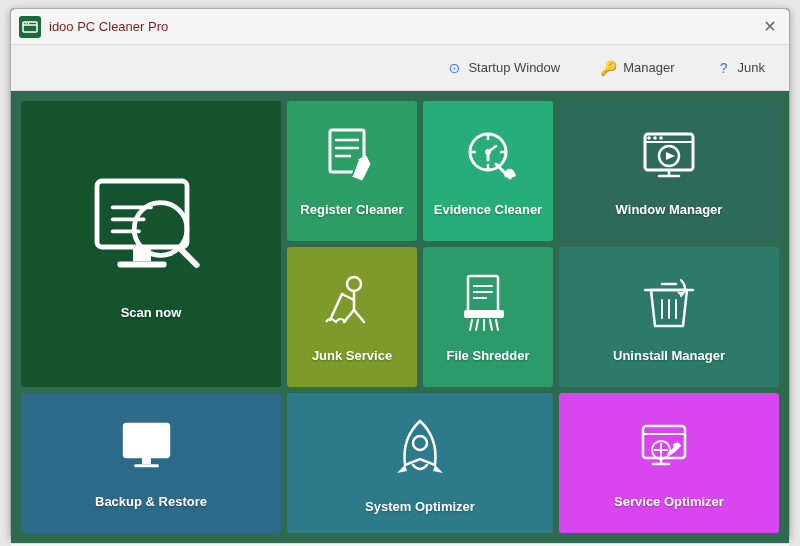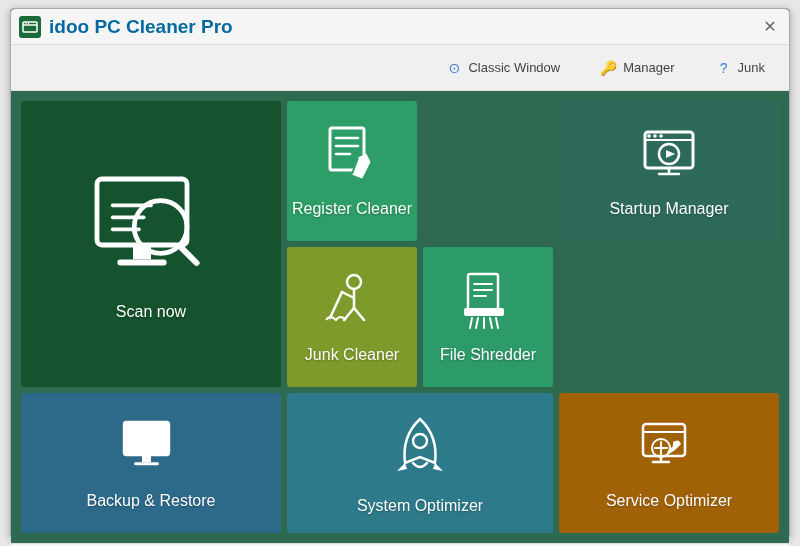--- a/index.html
+++ b/index.html
@@ -41,23 +41,23 @@
       border-radius: 3px;
       display: flex;
       align-items: center;
       justify-content: center;
       margin-right: 8px;
       color: white;
       font-size: 12px;
       font-weight: bold;
     }
     .title-bar-text {
-      font-size: 19px;
-      font-weight: 700;
-      color: #0369a1;
+      font-size: 13px;
+      font-weight: 400;
+      color: #7f1d1d;
       flex: 1;
     }
     .title-bar-close {
       width: 22px;
       height: 22px;
       display: flex;
       align-items: center;
       justify-content: center;
       cursor: pointer;
       color: #666;
@@ -164,27 +164,27 @@
       background: #2d6a8a;
     }
     .tile-optimizer {
       grid-column: 2 / 4;
       grid-row: 3;
       background: #2d7a8a;
     }
     .tile-service {
       grid-column: 4;
       grid-row: 3;
-      background: #a16207;
+      background: #d946ef;
     }
 
     .tile-label {
-      font-size: 16px;
+      font-size: 13px;
       color: white;
-      font-weight: 400;
+      font-weight: 700;
       margin-top: 16px;
       text-align: center;
       text-shadow: 0 1px 2px rgba(0,0,0,0.3);
     }
 
     .tile-icon {
       color: white;
       font-size: 48px;
       display: flex;
       align-items: center;
@@ -228,21 +228,21 @@
         <circle cx="6.5" cy="4.5" r="0.7" fill="white"></circle>
       </svg>
     </div>
     <span class="title-bar-text">idoo PC Cleaner Pro</span>
     <div class="title-bar-close">✕</div>
   </div>
 
   <div class="nav-bar">
     <div class="nav-item">
       <span class="nav-icon">⊙</span>
-      <span>Classic Window</span>
+      <span>Startup Window</span>
     </div>
     <div class="nav-item">
       <span class="nav-icon">🔑</span>
       <span>Manager</span>
     </div>
     <div class="nav-item">
       <span class="nav-icon">?</span>
       <span>Junk</span>
     </div>
   </div>
@@ -275,72 +275,107 @@
           <line x1="14" y1="14" x2="36" y2="14" stroke="white" stroke-width="2.5" stroke-linecap="round"></line>
           <line x1="14" y1="22" x2="36" y2="22" stroke="white" stroke-width="2.5" stroke-linecap="round"></line>
           <line x1="14" y1="30" x2="28" y2="30" stroke="white" stroke-width="2.5" stroke-linecap="round"></line>
           <path d="M36 34 L44 30 L48 38 L40 54 L30 50 Z" fill="white" stroke="white" stroke-width="1"></path>
           <line x1="36" y1="34" x2="30" y2="50" stroke="#2d9e68" stroke-width="2"></line>
         </svg>
       </div>
       <span class="tile-label">Register Cleaner</span>
     </div>
 
+    <div class="tile tile-evidence">
+      <div class="tile-icon">
+        <svg viewBox="0 0 60 60" xmlns="http://www.w3.org/2000/svg">
+          <circle cx="30" cy="26" r="18" stroke="white" stroke-width="3" fill="none"></circle>
+          <line x1="30" y1="8" x2="30" y2="14" stroke="white" stroke-width="2.5"></line>
+          <line x1="30" y1="38" x2="30" y2="44" stroke="white" stroke-width="2.5"></line>
+          <line x1="12" y1="26" x2="18" y2="26" stroke="white" stroke-width="2.5"></line>
+          <line x1="42" y1="26" x2="48" y2="26" stroke="white" stroke-width="2.5"></line>
+          <line x1="30" y1="26" x2="38" y2="20" stroke="white" stroke-width="2.5" stroke-linecap="round"></line>
+          <line x1="30" y1="26" x2="30" y2="34" stroke="white" stroke-width="3" stroke-linecap="round"></line>
+          <circle cx="30" cy="26" r="3" fill="white"></circle>
+
+          <line x1="38" y1="38" x2="52" y2="52" stroke="white" stroke-width="3" stroke-linecap="round"></line>
+          <path d="M48 44 Q55 40 58 50 Q50 54 46 50 Z" fill="white"></path>
+        </svg>
+      </div>
+      <span class="tile-label">Evidence Cleaner</span>
+    </div>
 
     <div class="tile tile-startup">
       <div class="tile-icon">
         <svg viewBox="0 0 60 60" xmlns="http://www.w3.org/2000/svg">
           <rect x="6" y="8" width="48" height="36" rx="3" stroke="white" stroke-width="3" fill="none"></rect>
           <line x1="6" y1="16" x2="54" y2="16" stroke="white" stroke-width="2"></line>
           <circle cx="10" cy="12" r="1.8" fill="white"></circle>
           <circle cx="16" cy="12" r="1.8" fill="white"></circle>
           <circle cx="22" cy="12" r="1.8" fill="white"></circle>
           <circle cx="30" cy="30" r="10" stroke="white" stroke-width="2.5" fill="none"></circle>
           <path d="M27 26 L36 30 L27 34 Z" fill="white"></path>
           <line x1="20" y1="50" x2="40" y2="50" stroke="white" stroke-width="2.5" stroke-linecap="round"></line>
           <line x1="30" y1="44" x2="30" y2="50" stroke="white" stroke-width="2.5"></line>
         </svg>
       </div>
-      <span class="tile-label">Startup Manager</span>
+      <span class="tile-label">Window Manager</span>
     </div>
 
     <div class="tile tile-junk">
       <div class="tile-icon">
         <svg viewBox="0 0 60 60" xmlns="http://www.w3.org/2000/svg">
 
           <circle cx="32" cy="12" r="7" stroke="white" stroke-width="2.5" fill="none"></circle>
           <line x1="32" y1="19" x2="32" y2="38" stroke="white" stroke-width="2.5" stroke-linecap="round"></line>
           <line x1="32" y1="28" x2="20" y2="22" stroke="white" stroke-width="2.5" stroke-linecap="round"></line>
           <line x1="32" y1="38" x2="22" y2="50" stroke="white" stroke-width="2.5" stroke-linecap="round"></line>
           <line x1="32" y1="38" x2="42" y2="50" stroke="white" stroke-width="2.5" stroke-linecap="round"></line>
           <line x1="20" y1="22" x2="8" y2="48" stroke="white" stroke-width="2.5" stroke-linecap="round"></line>
           <path d="M4 50 Q8 44 14 50 Q18 44 24 50" stroke="white" stroke-width="2" fill="none"></path>
         </svg>
       </div>
-      <span class="tile-label">Junk Cleaner</span>
+      <span class="tile-label">Junk Service</span>
     </div>
 
     <div class="tile tile-shredder">
       <div class="tile-icon">
         <svg viewBox="0 0 60 60" xmlns="http://www.w3.org/2000/svg">
           <rect x="10" y="4" width="30" height="38" rx="2" stroke="white" stroke-width="2.5" fill="none"></rect>
           <line x1="16" y1="14" x2="34" y2="14" stroke="white" stroke-width="2" stroke-linecap="round"></line>
           <line x1="16" y1="20" x2="34" y2="20" stroke="white" stroke-width="2" stroke-linecap="round"></line>
           <line x1="16" y1="26" x2="28" y2="26" stroke="white" stroke-width="2" stroke-linecap="round"></line>
           <rect x="6" y="38" width="40" height="8" rx="2" fill="white"></rect>
           <line x1="14" y1="48" x2="12" y2="58" stroke="white" stroke-width="2" stroke-linecap="round"></line>
           <line x1="20" y1="48" x2="18" y2="58" stroke="white" stroke-width="2" stroke-linecap="round"></line>
           <line x1="26" y1="48" x2="26" y2="58" stroke="white" stroke-width="2" stroke-linecap="round"></line>
           <line x1="32" y1="48" x2="34" y2="58" stroke="white" stroke-width="2" stroke-linecap="round"></line>
           <line x1="38" y1="48" x2="40" y2="58" stroke="white" stroke-width="2" stroke-linecap="round"></line>
         </svg>
       </div>
       <span class="tile-label">File Shredder</span>
     </div>
 
+    <div class="tile tile-uninstall">
+      <div class="tile-icon">
+        <svg viewBox="0 0 60 60" xmlns="http://www.w3.org/2000/svg">
+
+          <path d="M12 18 L48 18 L44 54 L16 54 Z" stroke="white" stroke-width="2.5" fill="none" stroke-linejoin="round"></path>
+          <line x1="6" y1="18" x2="54" y2="18" stroke="white" stroke-width="2.5" stroke-linecap="round"></line>
+          <line x1="23" y1="12" x2="37" y2="12" stroke="white" stroke-width="2.5" stroke-linecap="round"></line>
+          <line x1="23" y1="28" x2="23" y2="46" stroke="white" stroke-width="2" stroke-linecap="round"></line>
+          <line x1="30" y1="28" x2="30" y2="46" stroke="white" stroke-width="2" stroke-linecap="round"></line>
+          <line x1="37" y1="28" x2="37" y2="46" stroke="white" stroke-width="2" stroke-linecap="round"></line>
+
+          <path d="M42 8 Q50 16 42 24" stroke="white" stroke-width="2" fill="none" stroke-linecap="round"></path>
+          <path d="M42 24 L38 20 L46 20 Z" fill="white"></path>
+        </svg>
+      </div>
+      <span class="tile-label">Uninstall Manager</span>
+    </div>
 
     <div class="tile tile-backup">
       <div class="tile-icon">
         <svg viewBox="0 0 100 100" fill="none" xmlns="http://www.w3.org/2000/svg">
           <rect x="5" y="10" width="75" height="55" rx="4" stroke="white" stroke-width="4"></rect>
           <rect x="35" y="65" width="15" height="12" fill="white"></rect>
           <rect x="22" y="77" width="41" height="5" rx="2" fill="white"></rect>
 
           <path d="M25 42 A18 18 0 1 1 55 52" stroke="white" stroke-width="5" fill="none" stroke-linecap="round"></path>
           <path d="M54 40 L55 52 L43 50 Z" fill="white"></path>

